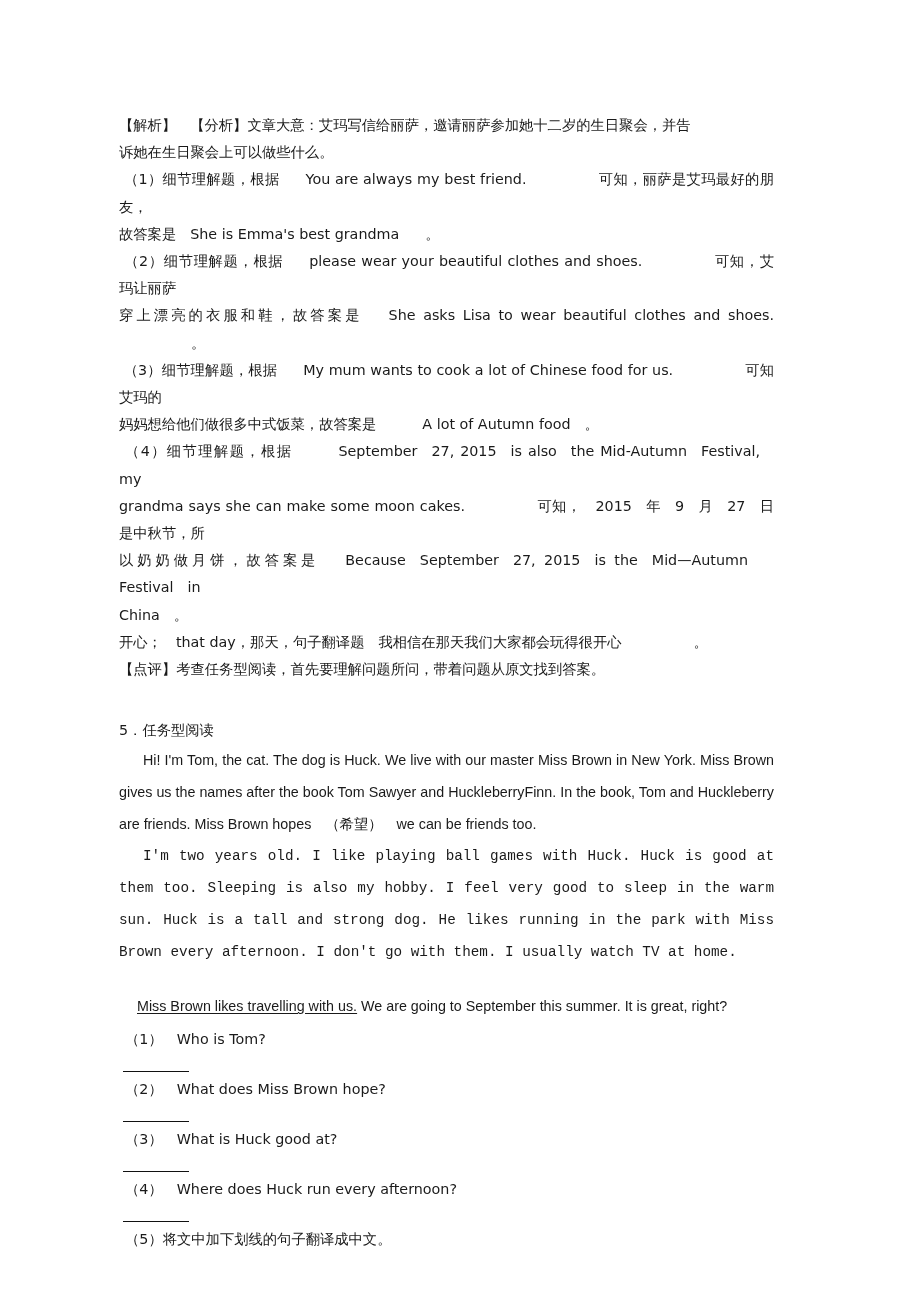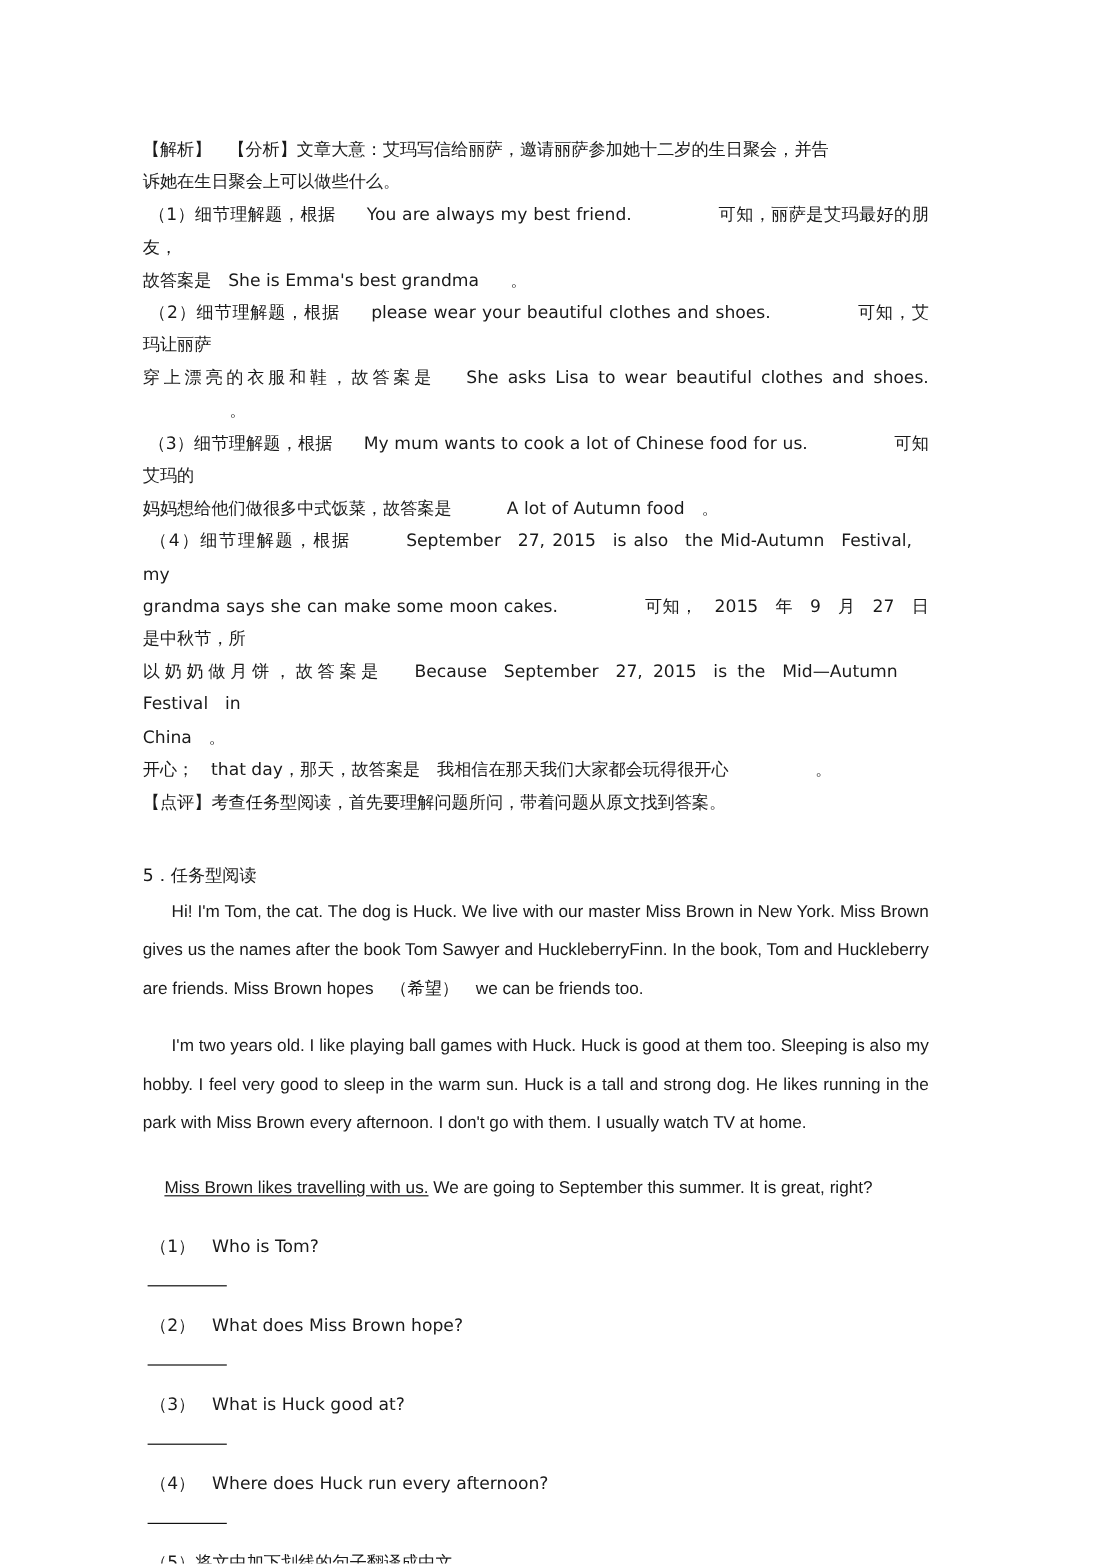--- a/index.html
+++ b/index.html
@@ -53,31 +53,31 @@
     line-height: 27px;
     margin-top: 34px;
   }
   .passage {
     font-size: 14.3px;
     line-height: 32px;
     text-align: justify;
     text-justify: inter-word;
     text-indent: 24px;
   }
-  .passage.p2 { margin-top: 16px; }
+  .passage.p2 { margin-top: 0px; font-family: Liberation Mono, monospace; }
   .passage.p3 {
     margin-top: 22px;
     text-indent: 18px;
   }
   .u { text-decoration: underline; text-underline-offset: 2px; }
 
   .q {
     font-size: 14.3px;
     line-height: 27px;
-    margin-top: 20px;
+    margin-top: 4px;
     text-indent: 6px;
   }
   .blank {
     width: 66px;
     height: 0;
     border-top: 1.6px solid #111;
     margin: 18px 0 2px 4px;
   }
 </style>
 </head>
@@ -98,21 +98,21 @@
     <div class="exp-para zh"><span>穿上漂亮的衣服和鞋，故答案是</span><span class="gap-md"></span><span>She asks Lisa to wear beautiful clothes and shoes.</span><span class="gap-xl"></span><span>。</span></div>
 
     <div class="exp-para zh">&nbsp;<span>（3）</span><span>细节理解题，根据</span><span class="gap-md"></span><span>My mum wants to cook a lot of Chinese food for us.</span><span class="gap-xl"></span><span>可知艾玛的</span></div>
     <div class="exp-para zh"><span>妈妈想给他们做很多中式饭菜，故答案是</span><span class="gap-lg"></span><span>A lot of Autumn food</span><span class="gap-sm"></span><span>。</span></div>
 
     <div class="exp-para zh">&nbsp;<span>（4）</span><span>细节理解题，根据</span><span class="gap-lg"></span><span>September</span><span class="gap-sm"></span><span>27, 2015</span><span class="gap-sm"></span><span>is also</span><span class="gap-sm"></span><span>the Mid-Autumn</span><span class="gap-sm"></span><span>Festival,</span><span class="gap-sm"></span><span>my</span></div>
     <div class="exp-para zh"><span>grandma says she can make some moon cakes.</span><span class="gap-xl"></span><span>可知，</span><span class="gap-sm"></span><span>2015</span><span class="gap-sm"></span><span>年</span><span class="gap-sm"></span><span>9</span><span class="gap-sm"></span><span>月</span><span class="gap-sm"></span><span>27</span><span class="gap-sm"></span><span>日是中秋节，所</span></div>
     <div class="exp-para zh"><span>以奶奶做月饼，故答案是</span><span class="gap-md"></span><span>Because</span><span class="gap-sm"></span><span>September</span><span class="gap-sm"></span><span>27, 2015</span><span class="gap-sm"></span><span>is the</span><span class="gap-sm"></span><span>Mid—Autumn</span><span class="gap-md"></span><span>Festival</span><span class="gap-sm"></span><span>in</span></div>
     <div class="exp-para zh"><span>China</span><span class="gap-sm"></span><span>。</span></div>
 
-    <div class="exp-para zh"><span>开心；</span><span class="gap-sm"></span><span>that day</span><span>，那天，故答案是</span><span class="gap-sm"></span><span>我相信在那天我们大家都会玩得很开心</span><span class="gap-xl"></span><span>。</span></div>
+    <div class="exp-para zh"><span>开心；</span><span class="gap-sm"></span><span>that day</span><span>，那天，句子翻译题</span><span class="gap-sm"></span><span>我相信在那天我们大家都会玩得很开心</span><span class="gap-xl"></span><span>。</span></div>
 
     <div class="exp-para zh"><span>【点评】</span><span>考查任务型阅读，首先要理解问题所问，带着问题从原文找到答案。</span></div>
   </div>
 
   <div class="sec-head zh">5．任务型阅读</div>
 
   <div class="passage"><span>Hi! I'm Tom, the cat. The dog is Huck. We live with our master Miss Brown in New York. Miss Brown gives us the names after the book Tom Sawyer and HuckleberryFinn. In the book, Tom and Huckleberry are friends. Miss Brown hopes</span><span class="gap-sm"></span><span class="zh">（希望）</span><span class="gap-sm"></span><span>we can be friends too.</span></div>
 
   <div class="passage p2">I'm two years old. I like playing ball games with Huck. Huck is good at them too. Sleeping is also my hobby. I feel very good to sleep in the warm sun. Huck is a tall and strong dog. He likes running in the park with Miss Brown every afternoon. I don't go with them. I usually watch TV at home.</div>
 

